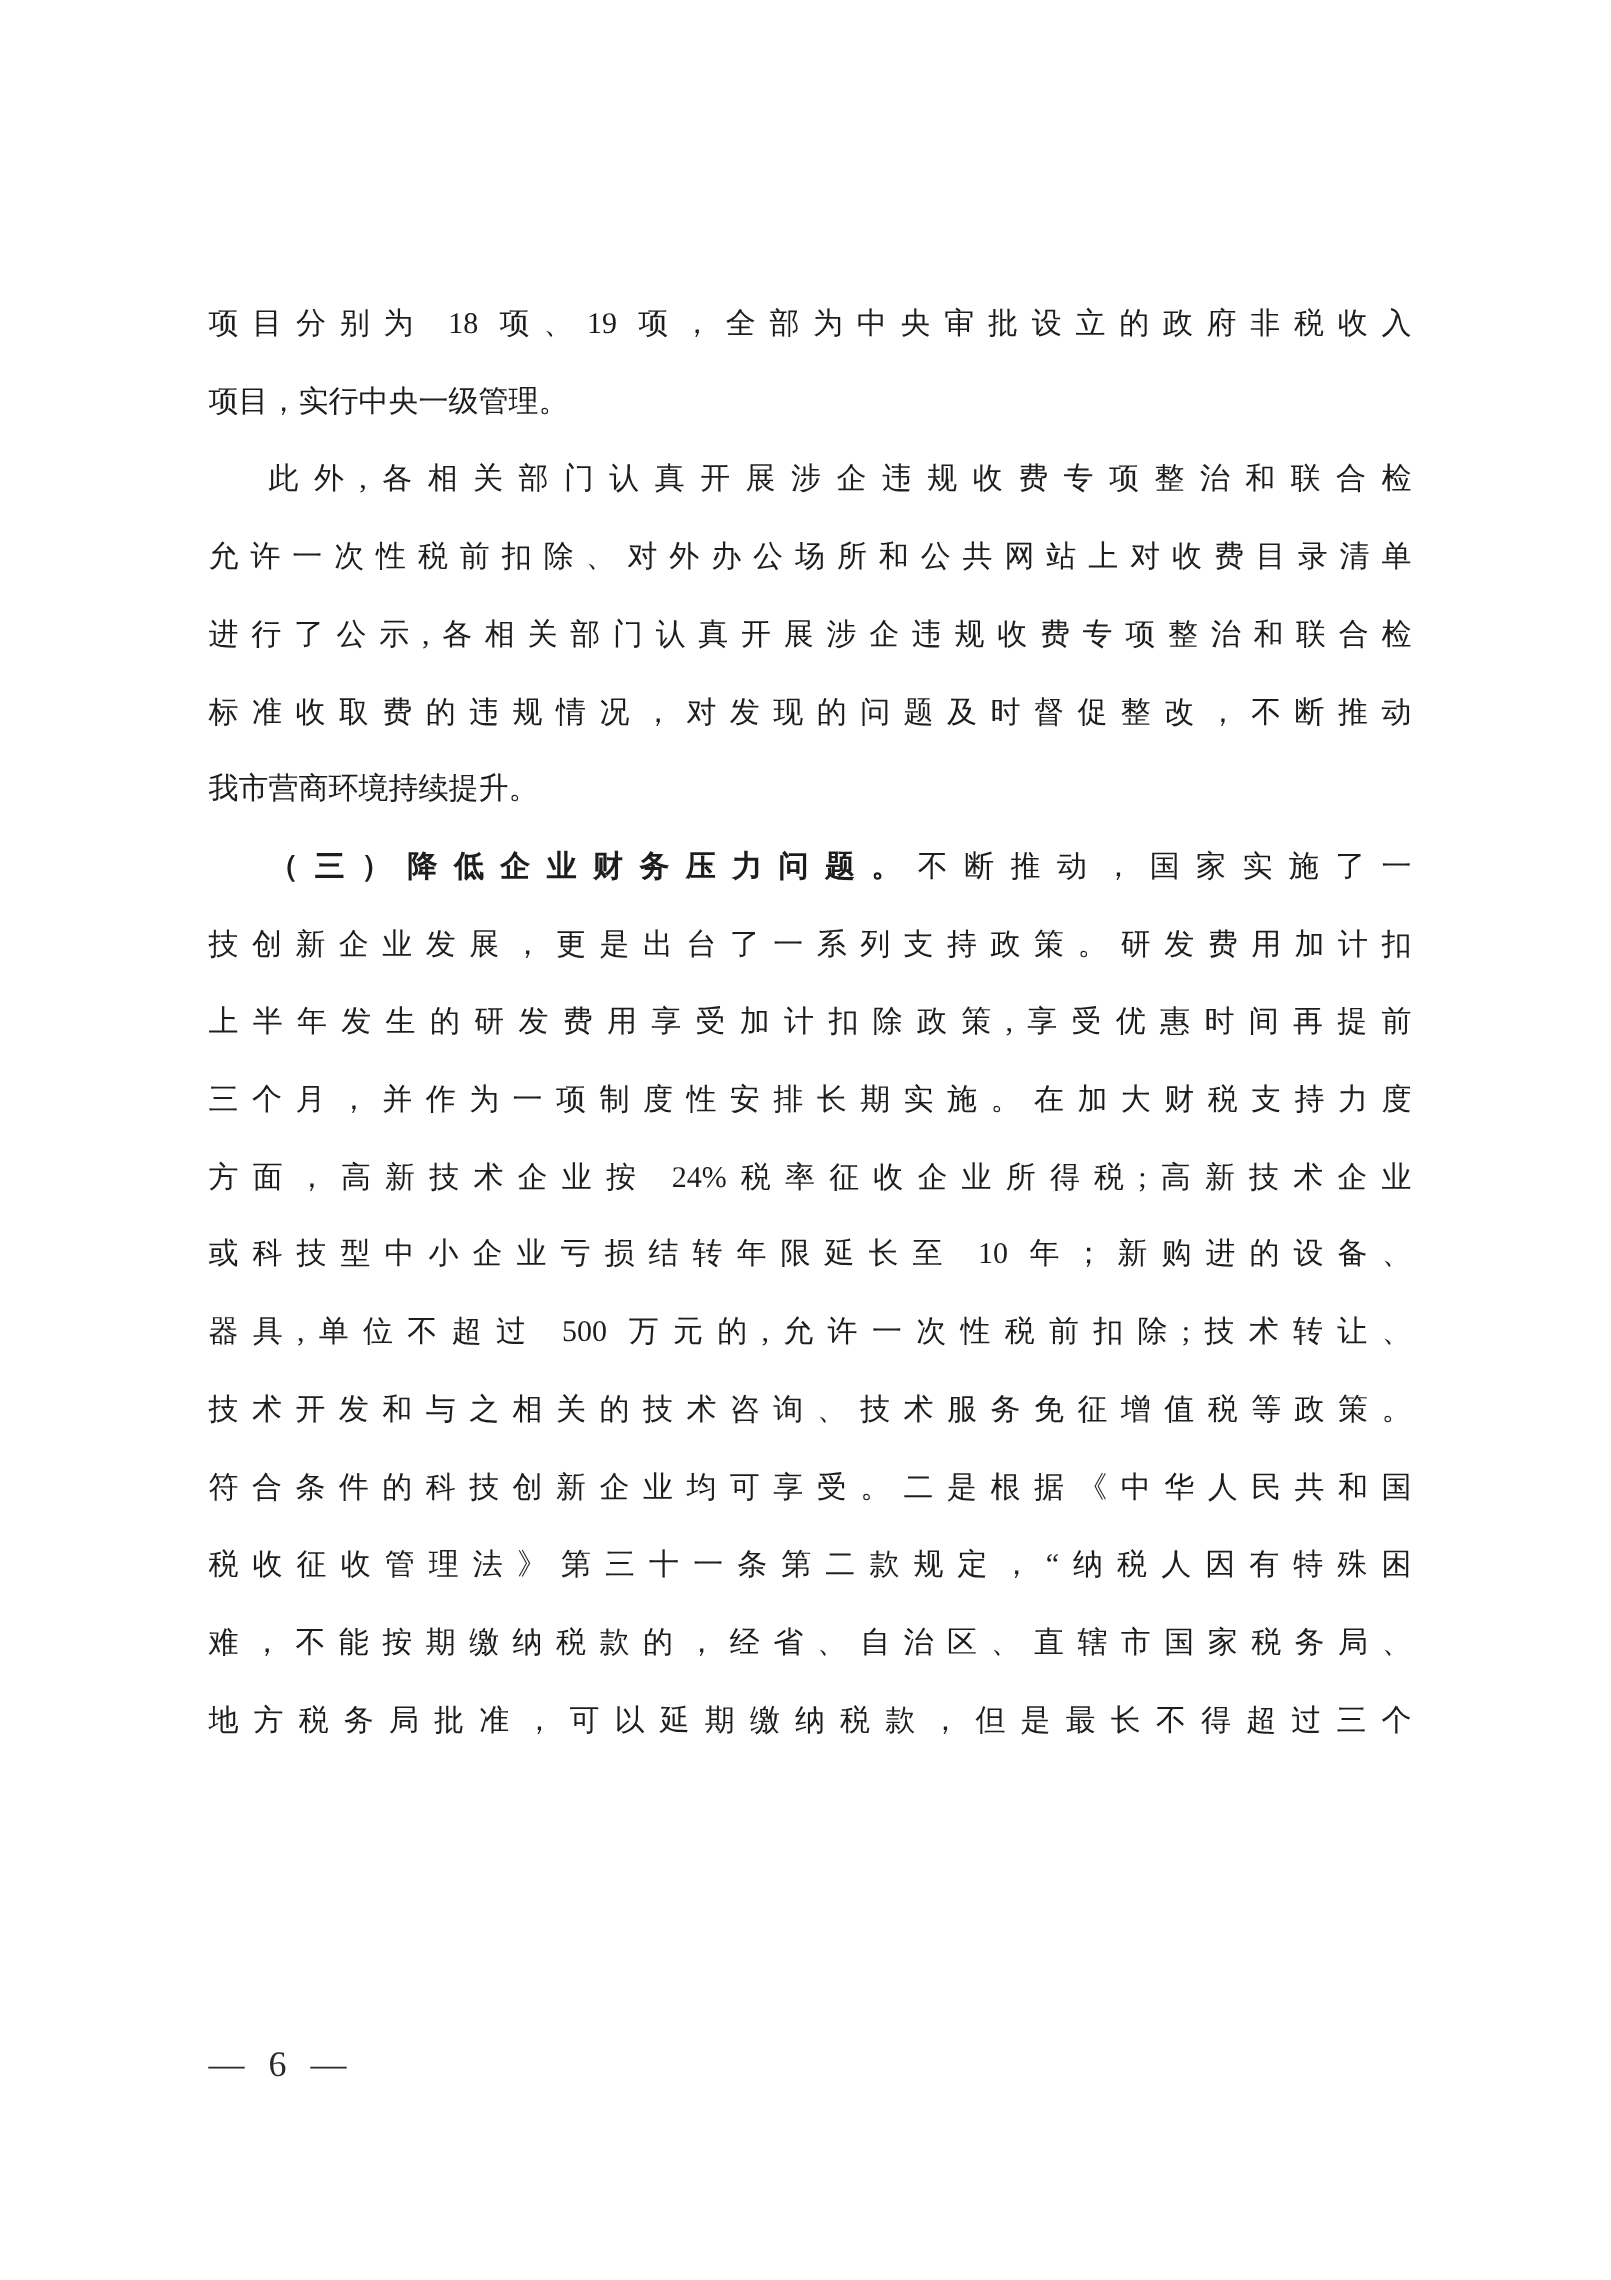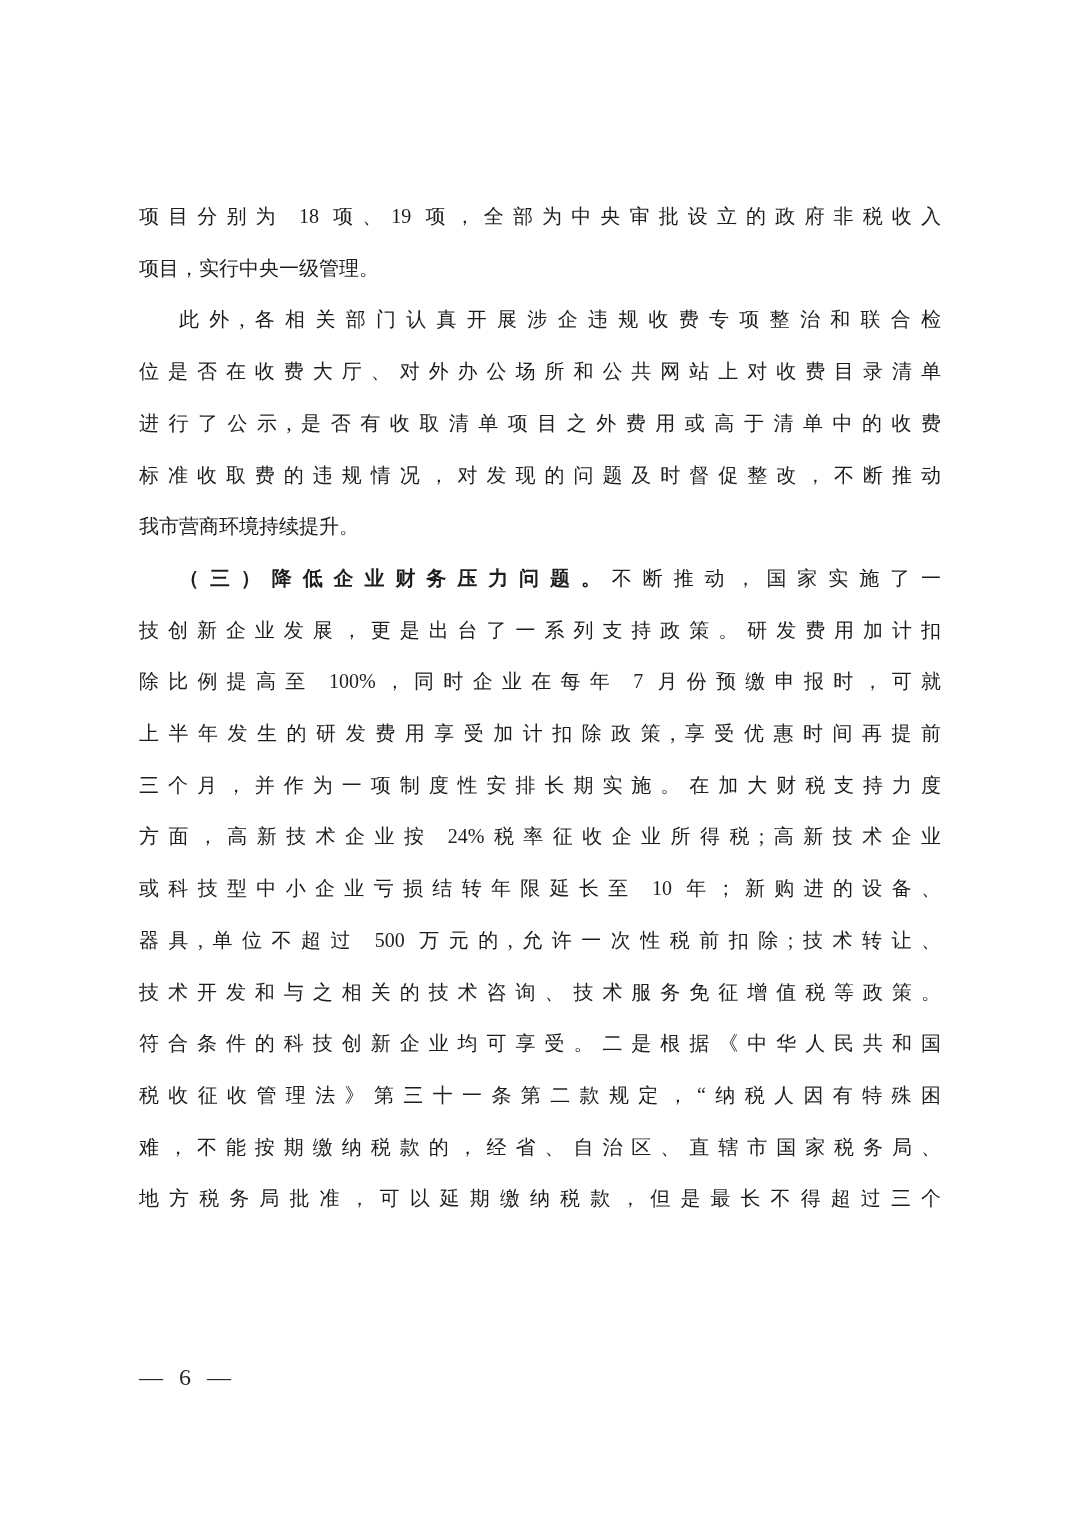--- a/index.html
+++ b/index.html
@@ -54,27 +54,26 @@
   }
 </style>
 </head>
 <body>
 
 <div class="page">
   <div class="doc-body">
       <div class="line fill"><span class="seg">项目分别为 18 项、19 项，全部为中央审批设立的政府非税收入</span></div>
       <div class="line"><span class="seg">项目，实行中央一级管理。</span></div>
       <div class="line indent fill"><span class="seg">此外,各相关部门认真开展涉企违规收费专项整治和联合检</span></div>
-      <div class="line fill"><span class="seg">位是否在收费大厅、对外办公场所和公共网站上对收费目录清单</span></div>
-      <div class="line fill"><span class="seg">进行了公示,是否有收取清单项目之外费用或高于清单中的收费</span></div>
+      <div class="line fill"><span class="seg">允许一次性税前扣除、对外办公场所和公共网站上对收费目录清单</span></div>
+      <div class="line fill"><span class="seg">进行了公示,各相关部门认真开展涉企违规收费专项整治和联合检</span></div>
       <div class="line fill"><span class="seg">标准收取费的违规情况，对发现的问题及时督促整改，不断推动</span></div>
       <div class="line"><span class="seg">我市营商环境持续提升。</span></div>
       <div class="line indent fill"><span class="seg bold">（三）降低企业财务压力问题。</span><span class="seg">不断推动，国家实施了一</span></div>
       <div class="line fill"><span class="seg">技创新企业发展，更是出台了一系列支持政策。研发费用加计扣</span></div>
-      <div class="line fill"><span class="seg">除比例提高至 100%，同时企业在每年 7 月份预缴申报时，可就</span></div>
       <div class="line fill"><span class="seg">上半年发生的研发费用享受加计扣除政策,享受优惠时间再提前</span></div>
       <div class="line fill"><span class="seg">三个月，并作为一项制度性安排长期实施。在加大财税支持力度</span></div>
       <div class="line fill"><span class="seg">方面，高新技术企业按 24%税率征收企业所得税;高新技术企业</span></div>
       <div class="line fill"><span class="seg">或科技型中小企业亏损结转年限延长至 10 年；新购进的设备、</span></div>
       <div class="line fill"><span class="seg">器具,单位不超过 500 万元的,允许一次性税前扣除;技术转让、</span></div>
       <div class="line fill"><span class="seg">技术开发和与之相关的技术咨询、技术服务免征增值税等政策。</span></div>
       <div class="line fill"><span class="seg">符合条件的科技创新企业均可享受。二是根据《中华人民共和国</span></div>
       <div class="line fill"><span class="seg">税收征收管理法》第三十一条第二款规定，“纳税人因有特殊困</span></div>
       <div class="line fill"><span class="seg">难，不能按期缴纳税款的，经省、自治区、直辖市国家税务局、</span></div>
       <div class="line fill"><span class="seg">地方税务局批准，可以延期缴纳税款，但是最长不得超过三个</span></div>

